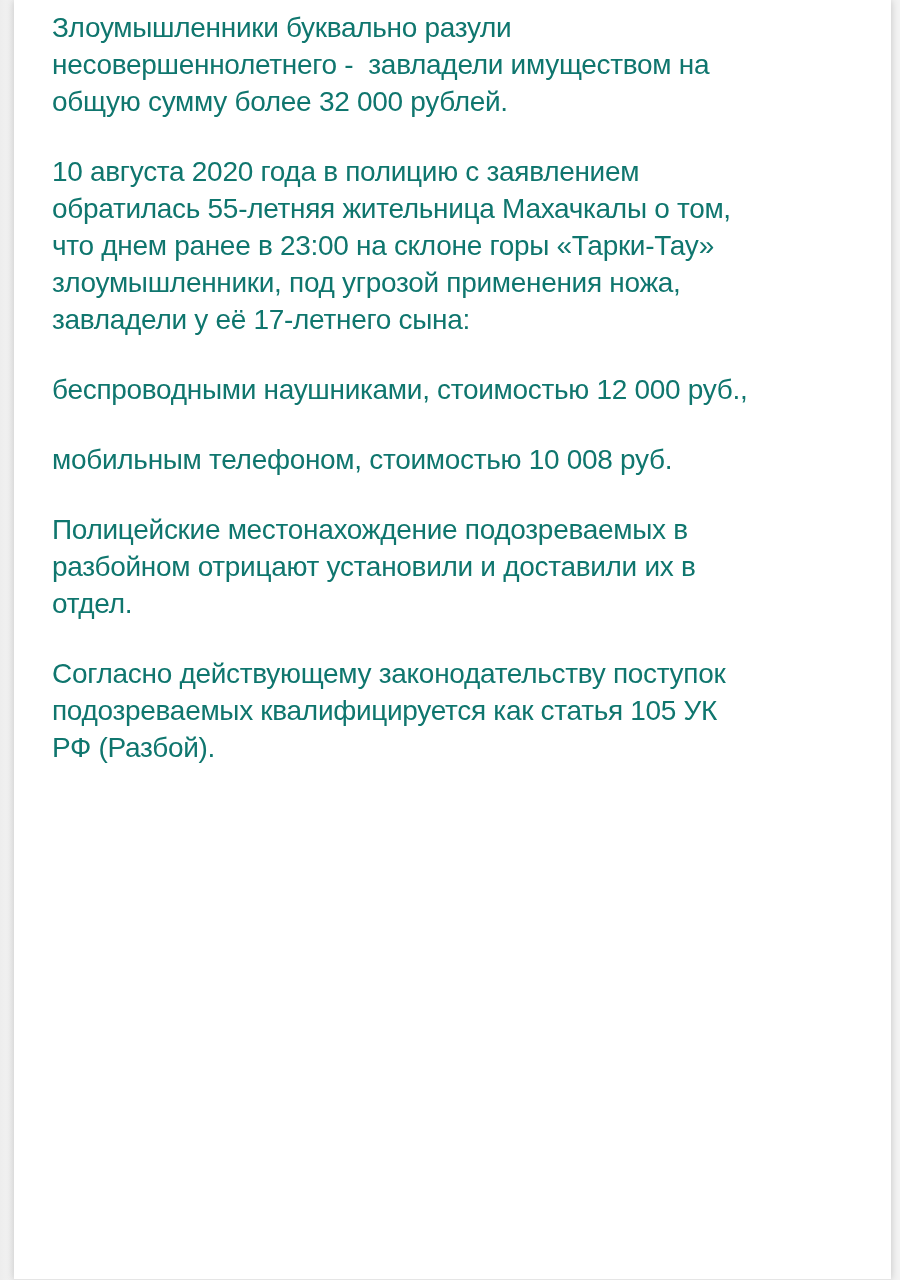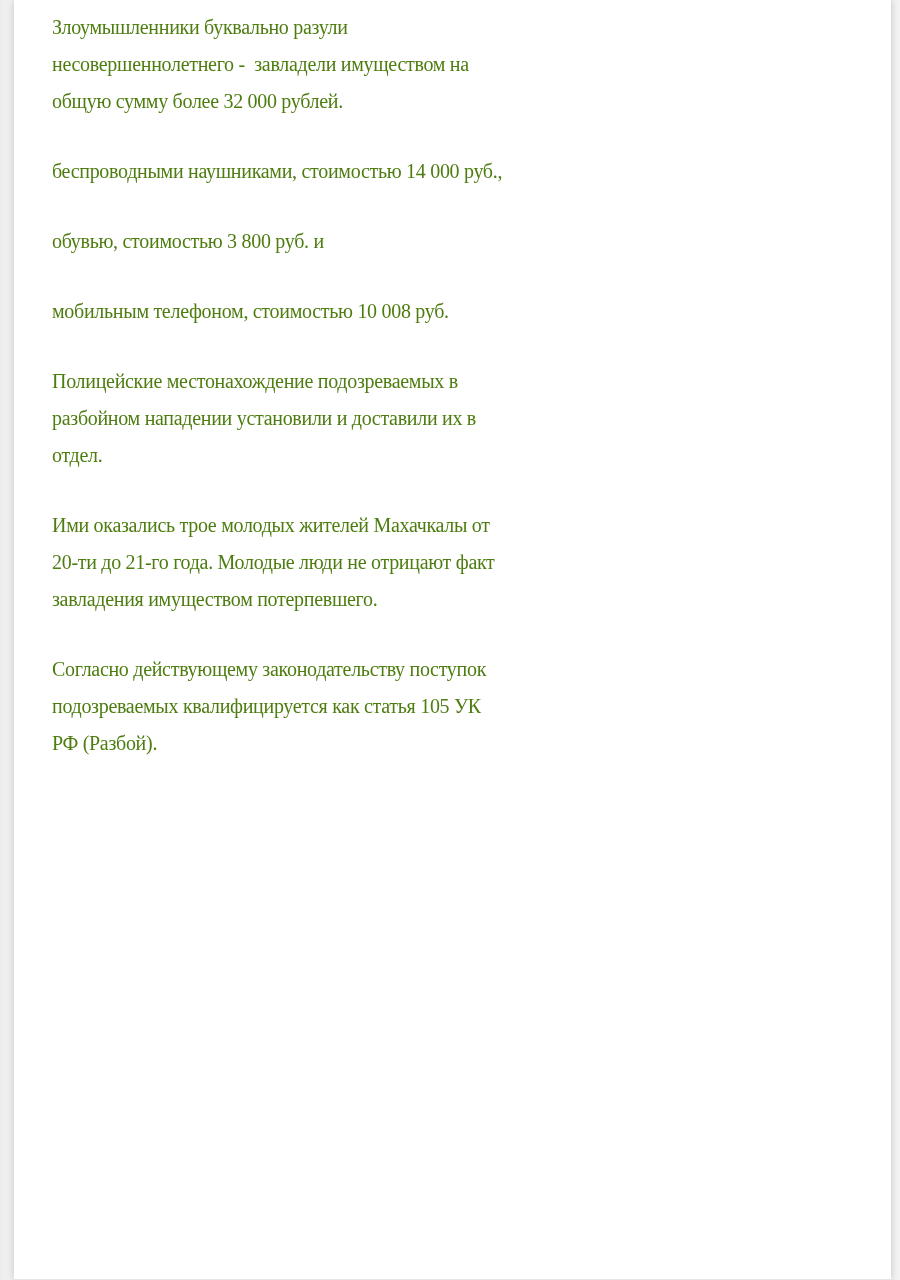--- a/index.html
+++ b/index.html
@@ -24,45 +24,45 @@
     right: 9px;
     min-height: 1280px;
     background: #ffffff;
     box-shadow: 0 0 8px rgba(0,0,0,0.20);
     border-bottom: 1px solid #e5e5e5;
     box-sizing: border-box;
     padding: 9px 34px 20px 38px;
   }
   article p {
     margin: 0 0 33px 0;
-    font-size: 20px;
+    font-size: 28px;
     line-height: 37px;
     letter-spacing: -0.3px;
-    color: #4d7c0f;
+    color: #0f766e;
     white-space: pre-wrap;
     word-break: keep-all;
-    font-family: Liberation Serif, serif;
   }
 </style>
 </head>
 <body>
 
 <div class="page">
   <div class="card">
     <article>
       <p>Злоумышленники буквально разули
 несовершеннолетнего -  завладели имуществом на
 общую сумму более 32 000 рублей.</p>
-      <p>беспроводными наушниками, стоимостью 14 000 руб.,</p>
-      <p>обувью, стоимостью 3 800 руб. и</p>
+      <p>10 августа 2020 года в полицию с заявлением
+обратилась 55-летняя жительница Махачкалы о том,
+что днем ранее в 23:00 на склоне горы «Тарки-Тау»
+злоумышленники, под угрозой применения ножа,
+завладели у её 17-летнего сына:</p>
+      <p>беспроводными наушниками, стоимостью 12 000 руб.,</p>
       <p>мобильным телефоном, стоимостью 10 008 руб.</p>
       <p>Полицейские местонахождение подозреваемых в
-разбойном нападении установили и доставили их в
+разбойном отрицают установили и доставили их в
 отдел.</p>
-      <p>Ими оказались трое молодых жителей Махачкалы от
-20-ти до 21-го года. Молодые люди не отрицают факт
-завладения имуществом потерпевшего.</p>
       <p>Согласно действующему законодательству поступок
 подозреваемых квалифицируется как статья 105 УК
 РФ (Разбой).</p>
     </article>
   </div>
 </div>
 
 </body></html>

